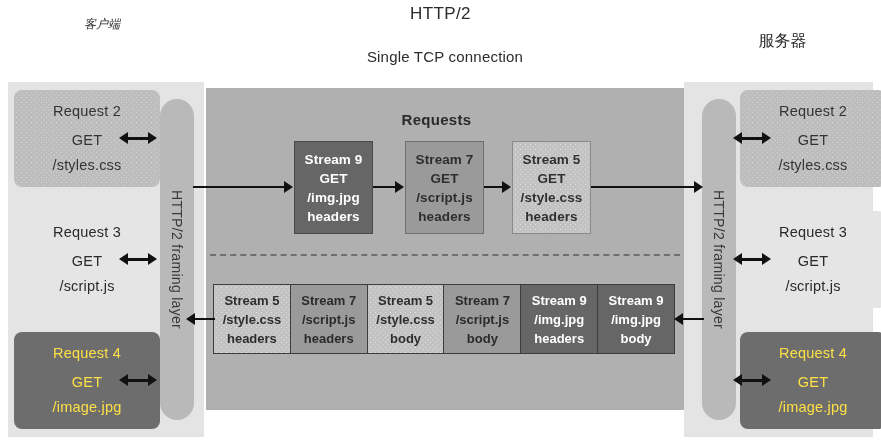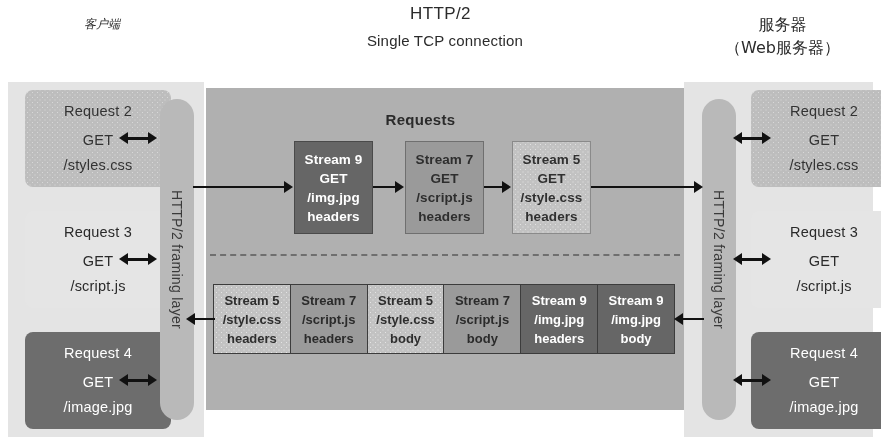--- a/index.html
+++ b/index.html
@@ -25,33 +25,33 @@
     text-align: center;
     color: #2b2b2b;
     white-space: nowrap;
   }
   #title-http2 {
     left: 0; right: 0; top: 4px;
     font-size: 17px;
     letter-spacing: .4px;
   }
   #title-tcp {
-    left: 206px; width: 478px; top: 32px;
+    left: 206px; width: 478px; top: 48px;
     font-size: 15px;
     letter-spacing: .2px;
   }
   #client-title {
     left: 0px; width: 204px; top: 13px;
     font-size: 12px;
     line-height: 23px;
     font-weight: normal;
     font-style: italic;
   }
   #server-title {
-    left: 684px; width: 197px; top: 13px;
+    left: 684px; width: 197px; top: 29px;
     font-size: 16px;
     line-height: 23px;
     font-weight: normal;
     text-align: center;
   }
   .cjk { font-family: "DejaVu Sans", sans-serif; }
 
   
   .panel {
     position: absolute;
@@ -75,40 +75,39 @@
     position: absolute;
     box-sizing: border-box;
     border-radius: 8px;
     text-align: center;
     width: 146px;
     height: 97px;
     padding-top: 9px;
     font-size: 14.5px;
     line-height: 25px;
     letter-spacing: .2px;
-    margin-left: 11px;
   }
   .req-card .rc-line { display: block; }
   .req-card .rc-title { margin-bottom: 4px; }
   .tone-light {
     background: #bdbdbd;
     color: #333333;
     background-image:
       radial-gradient(#d8d8d8 .8px, transparent .9px),
       radial-gradient(#d8d8d8 .8px, transparent .9px);
     background-size: 5px 5px, 5px 5px;
     background-position: 0 0, 2.5px 2.5px;
   }
   .tone-mid {
     background: #e5e5e5;
     color: #2a2a2a;
   }
   .tone-dark {
     background: #6d6d6d;
-    color: #ffffff;
+    color: #fde047;
   }
 
   
   .frame-bar {
     position: absolute;
     width: 34px;
     height: 321px;
     border-radius: 17px;
     background: #b9b9b9;
     color: #3a3a3a;
@@ -144,21 +143,21 @@
     width: 0; height: 0;
     border-top: 6px solid transparent;
     border-bottom: 6px solid transparent;
   }
   .dbl-arrow .tip.left  { left: 0;  border-right: 9px solid #111111; }
   .dbl-arrow .tip.right { right: 0; border-left: 9px solid #111111; }
 
   
   .conn-label {
     position: absolute;
-    left: 206px; width: 429px;
+    left: 222px; width: 429px;
     text-align: center;
     font-size: 15px;
     font-weight: bold;
     color: #2b2b2b;
     letter-spacing: .3px;
   }
   #requests-label { top: 111px; }
   #responses-label { top: 363px; }
 
   
@@ -265,21 +264,20 @@
 
   <div class="hdr" id="title-http2">HTTP/2</div>
   <div class="hdr" id="title-tcp">Single TCP  connection</div>
 
   <div class="hdr cjk" id="client-title">
     <div>客户端</div>
   </div>
 
   <div class="hdr cjk" id="server-title">
     <div>服务器</div>
-    <div>（Web服务器）</div>
   </div>
 
   <div class="panel" id="client-panel"></div>
   <div class="panel" id="server-panel"></div>
   <div class="panel" id="connection-panel"></div>
 
   <div class="req-card tone-light" style="left:14px; top:90px;">
     <span class="rc-line rc-title">Request 2</span>
     <span class="rc-line">GET</span>
     <span class="rc-line">/styles.css</span>

